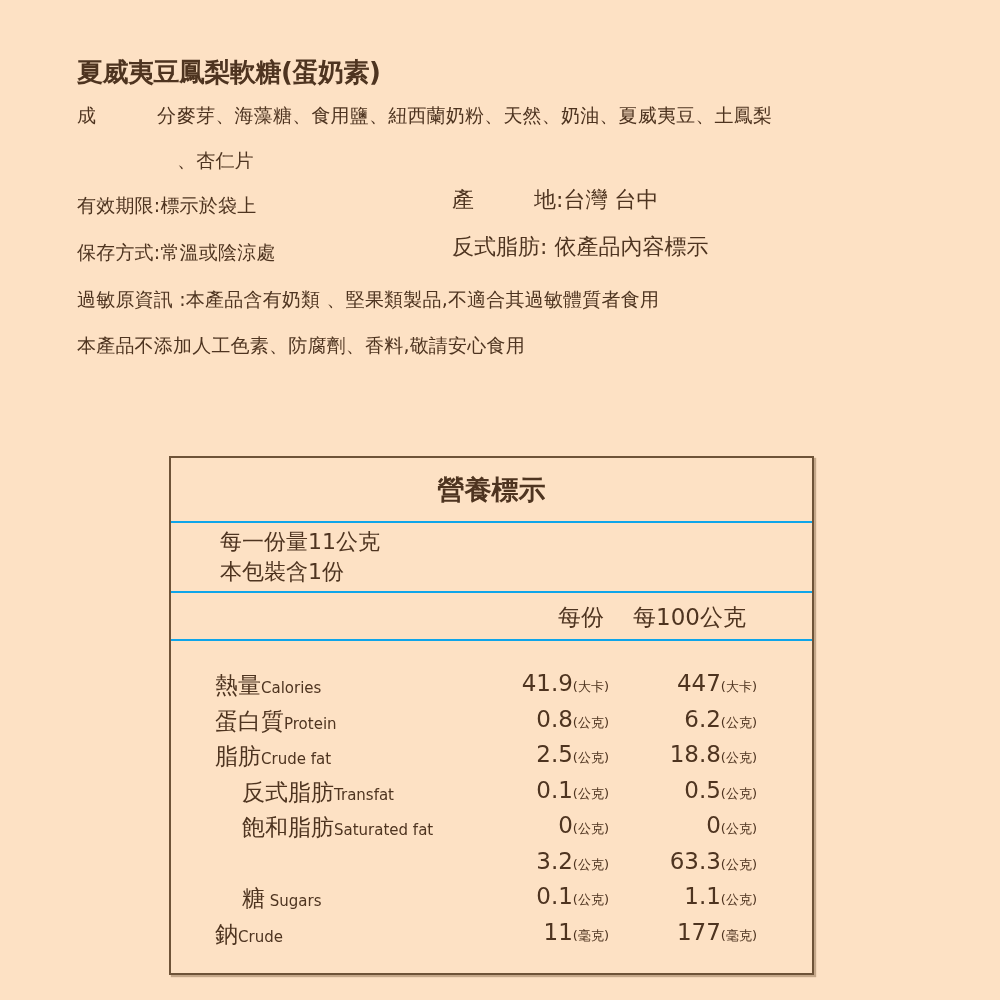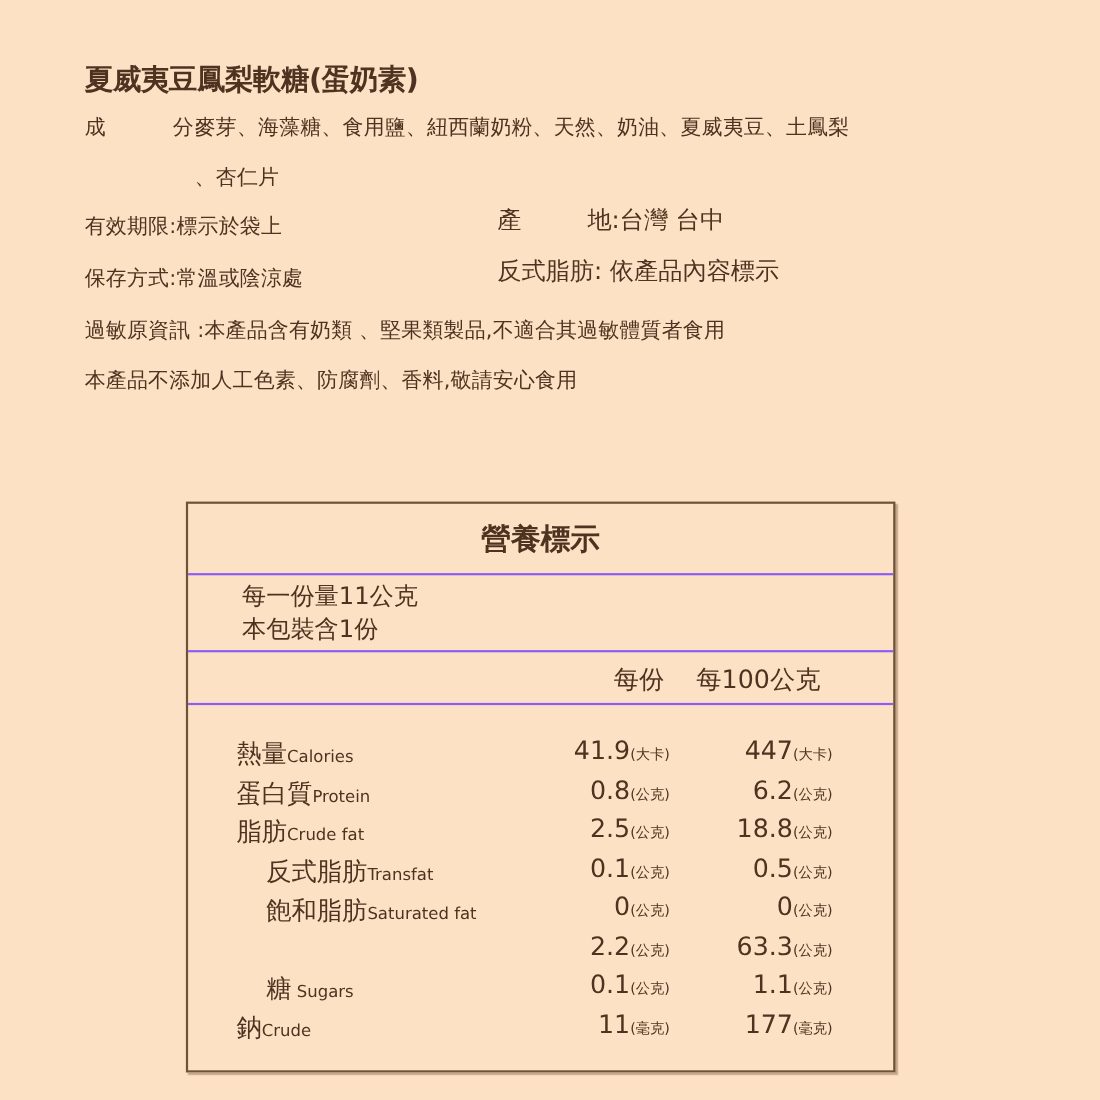--- a/index.html
+++ b/index.html
@@ -58,21 +58,21 @@
       width: 645px;
       height: 519px;
       border: 2px solid #6e5338;
       box-sizing: border-box;
       box-shadow: 2px 2px 1px rgba(90,60,30,0.35);
     }
     .nutri .sec {
       position: absolute;
       left: 0;
       right: 0;
-      border-bottom: 2px solid #8b5cf6;
+      border-bottom: 2px solid #0ea5e9;
       box-sizing: border-box;
     }
     .nutri .sec-title {
       top: 0;
       height: 65px;
       display: flex;
       align-items: center;
       justify-content: center;
       font-size: 27px;
       font-weight: bold;
@@ -194,21 +194,21 @@
       <span class="name"><span>反式脂肪</span><span class="en">Transfat</span></span>
       <span class="v v1"><span>0.1</span><span class="unit">(公克)</span></span>
       <span class="v v2"><span>0.5</span><span class="unit">(公克)</span></span>
     </div>
     <div class="row indent">
       <span class="name"><span>飽和脂肪</span><span class="en">Saturated fat</span></span>
       <span class="v v1"><span>0</span><span class="unit">(公克)</span></span>
       <span class="v v2"><span>0</span><span class="unit">(公克)</span></span>
     </div>
     <div class="row">
-      <span class="v v1"><span>2.2</span><span class="unit">(公克)</span></span>
+      <span class="v v1"><span>3.2</span><span class="unit">(公克)</span></span>
       <span class="v v2"><span>63.3</span><span class="unit">(公克)</span></span>
     </div>
     <div class="row indent">
       <span class="name"><span>糖</span><span class="en"> Sugars</span></span>
       <span class="v v1"><span>0.1</span><span class="unit">(公克)</span></span>
       <span class="v v2"><span>1.1</span><span class="unit">(公克)</span></span>
     </div>
     <div class="row">
       <span class="name"><span>鈉</span><span class="en">Crude</span></span>
       <span class="v v1"><span>11</span><span class="unit">(毫克)</span></span>

